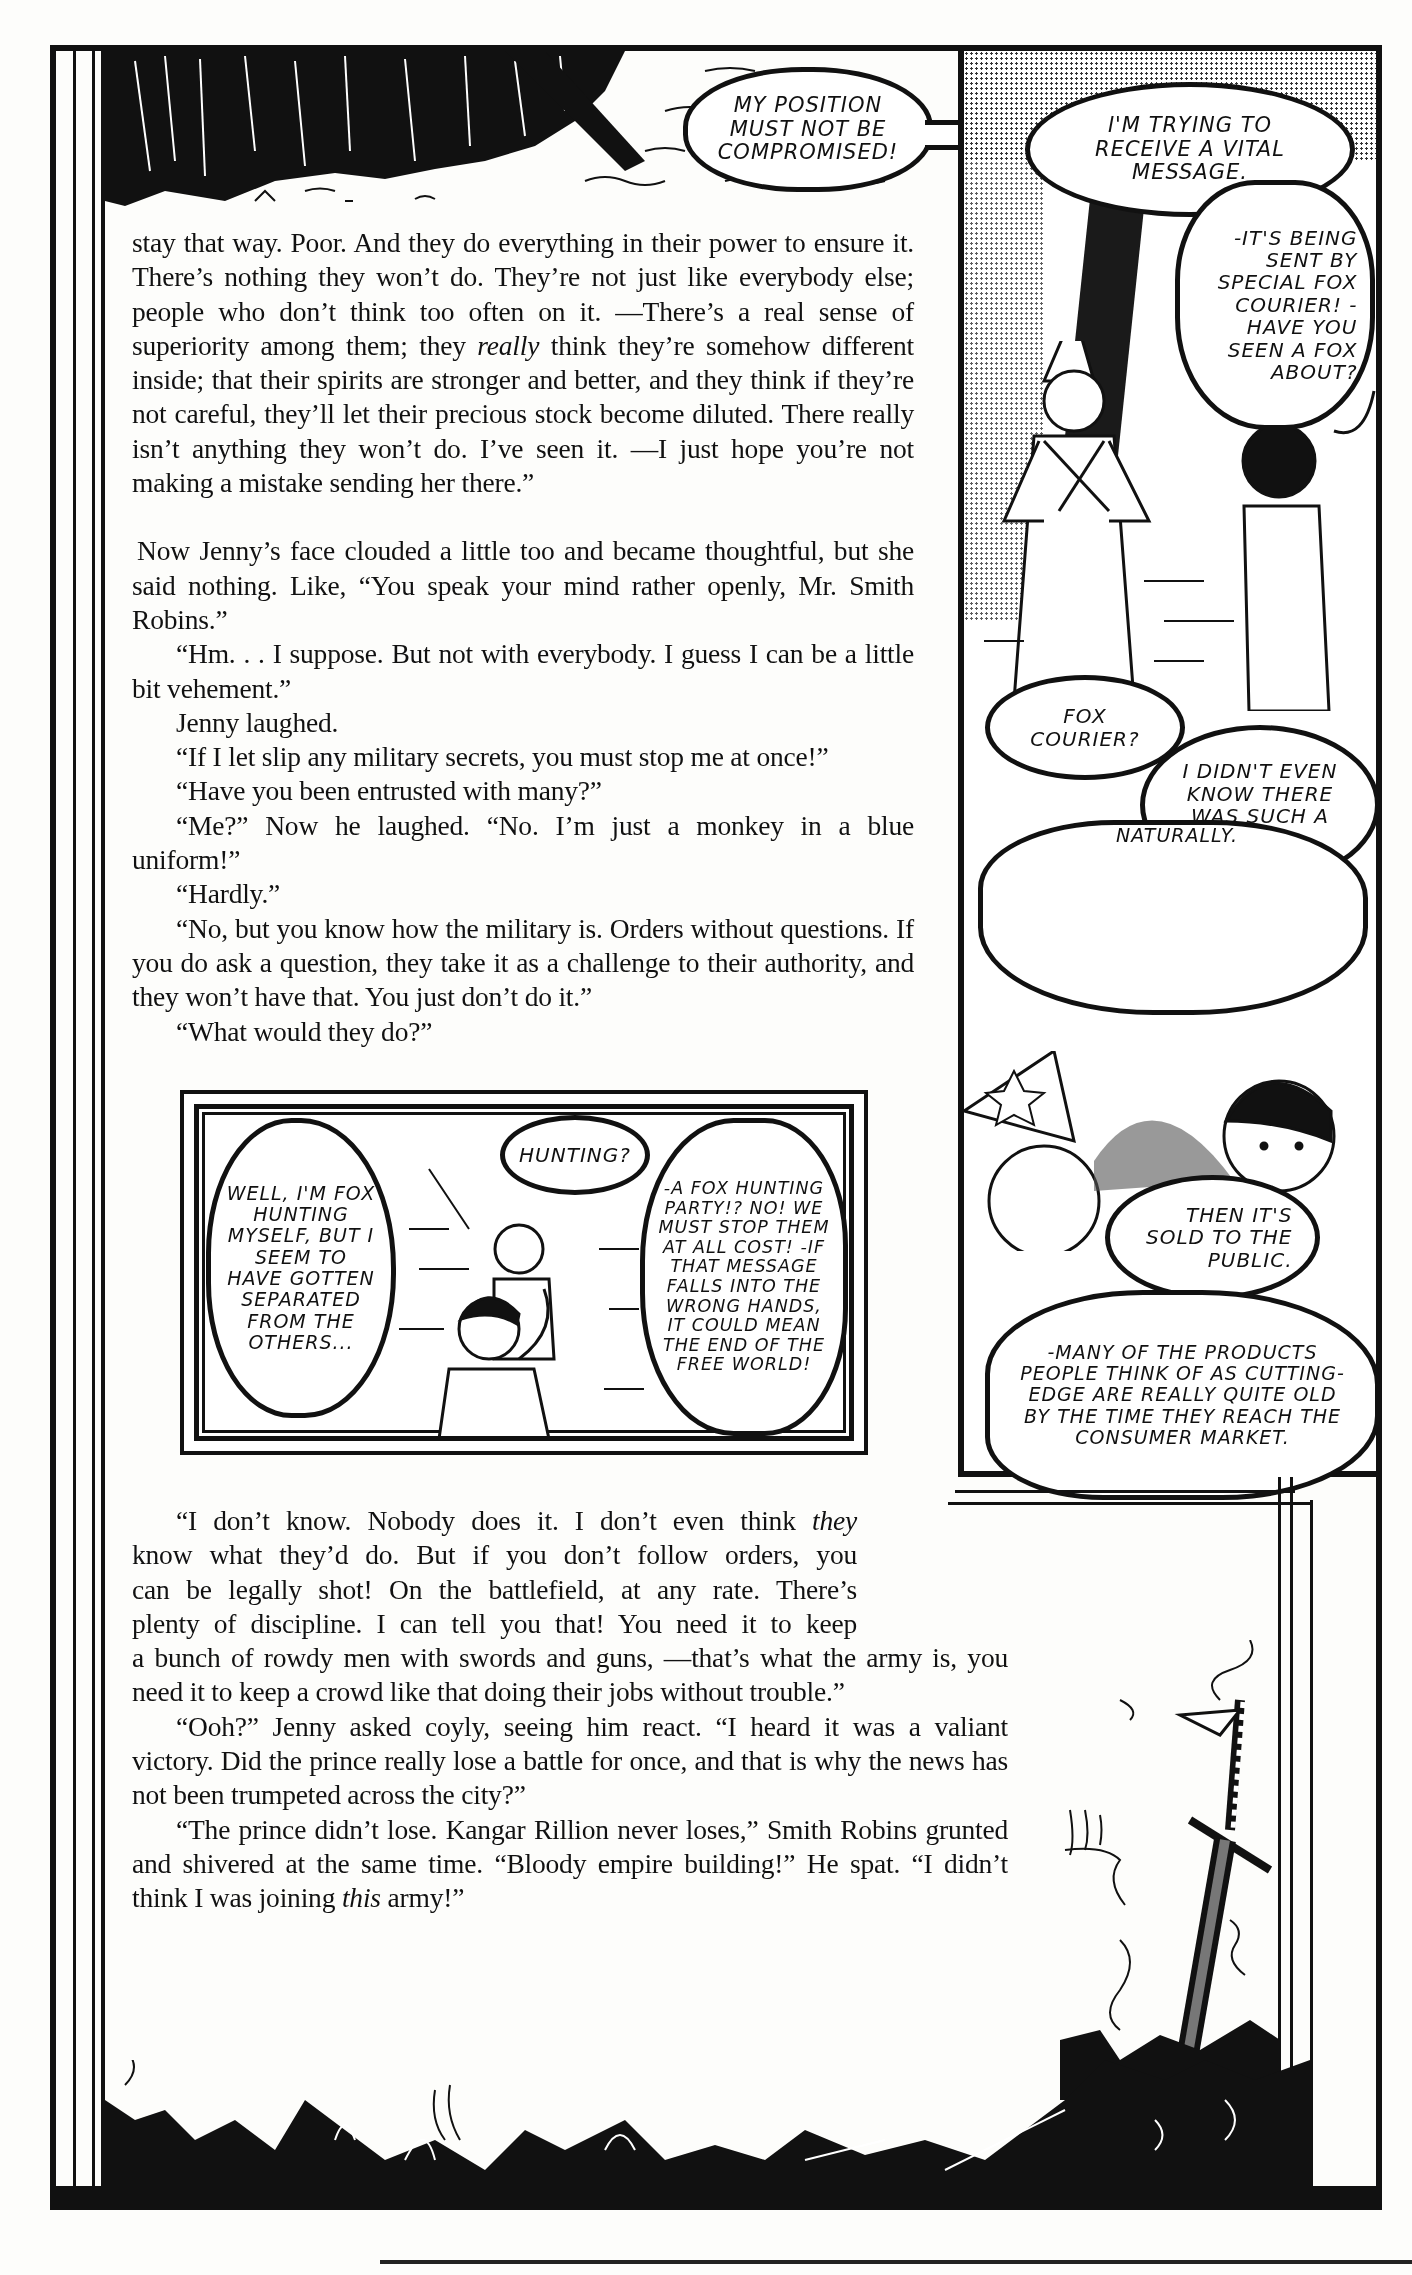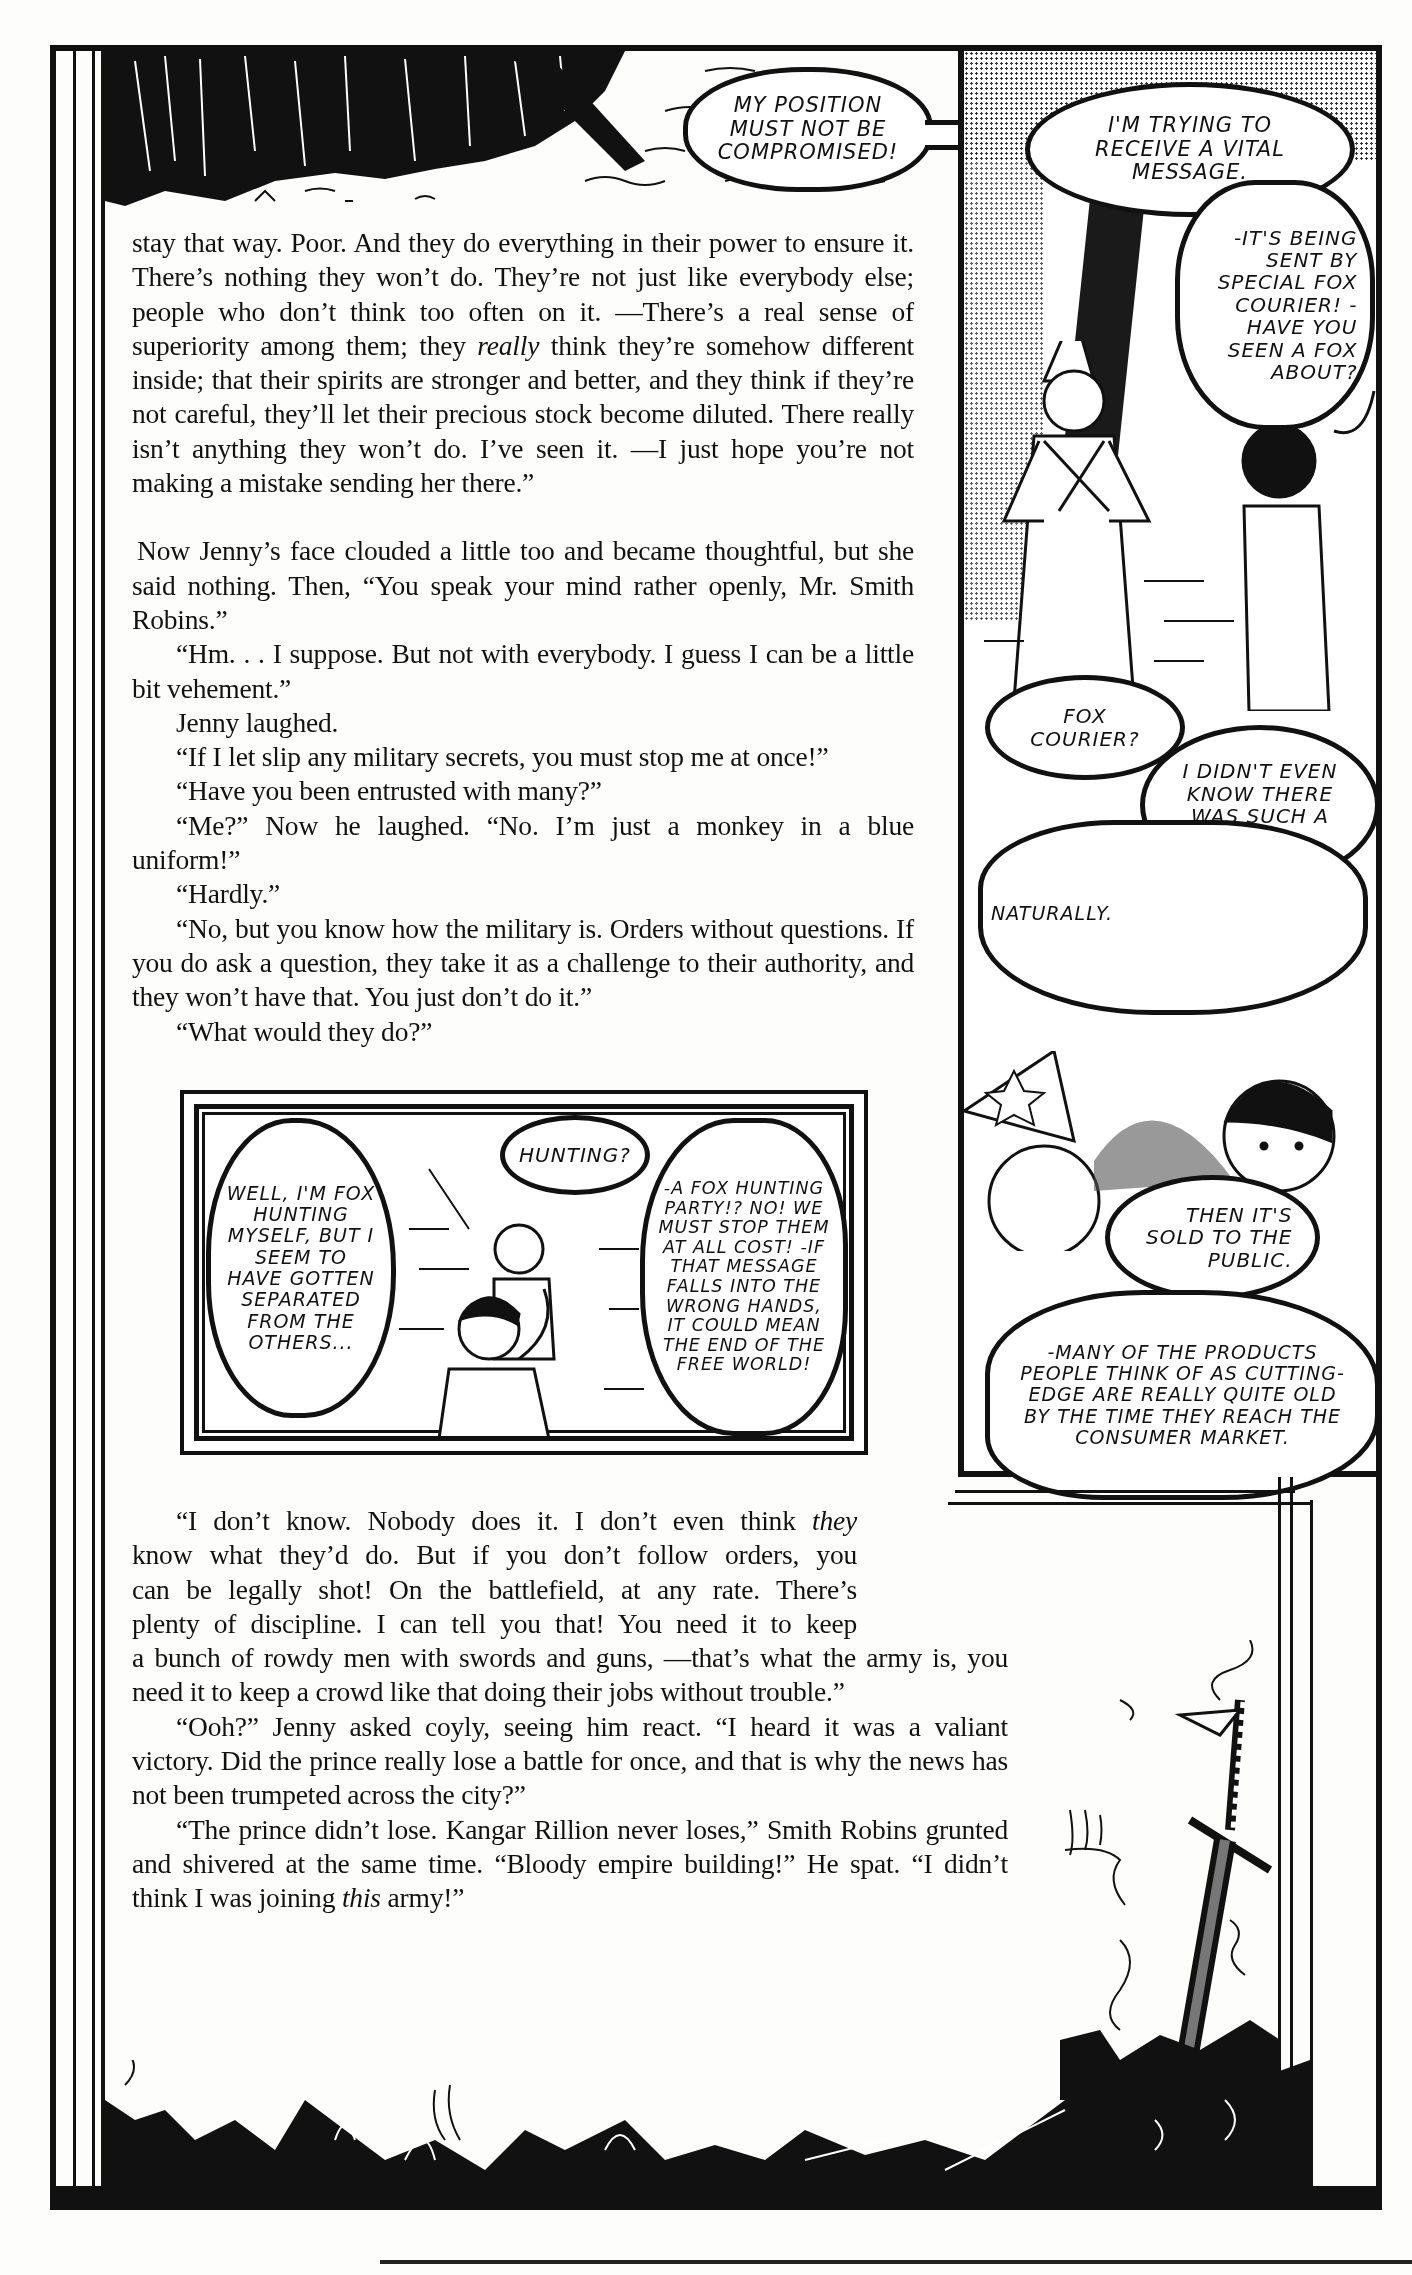--- a/index.html
+++ b/index.html
@@ -119,40 +119,40 @@
 </div>
 <div class="bubble letter" style="left:1175px;top:180px;width:200px;height:250px;border-radius:40% 40% 45% 45%;font-size:20px;text-align:right;">
   <span style="width:165px;">-IT'S BEING SENT BY SPECIAL FOX COURIER! -HAVE YOU SEEN A FOX ABOUT?</span>
 </div>
 <div class="bubble letter" style="left:985px;top:675px;width:200px;height:105px;font-size:20px;">
   <span style="width:150px;">FOX COURIER?</span>
 </div>
 <div class="bubble letter" style="left:1140px;top:725px;width:240px;height:160px;font-size:20px;">
   <span style="width:180px;">I DIDN'T EVEN KNOW THERE WAS SUCH A THING.</span>
 </div>
-<div class="bubble letter" style="left:978px;top:820px;width:390px;height:195px;border-radius:35% 40% 45% 45%;font-size:19px;flex-direction:column;">
+<div class="bubble letter" style="left:978px;top:820px;width:390px;height:195px;border-radius:35% 40% 45% 45%;font-size:19px;flex-direction:row;">
   <span style="align-self:flex-start;margin-left:8px;margin-bottom:8px;">NATURALLY.</span>
 </div>
 <div class="bubble letter" style="left:1105px;top:1175px;width:215px;height:125px;font-size:20px;">
   <span style="width:160px;text-align:right;">THEN IT'S SOLD TO THE PUBLIC.</span>
 </div>
 <div class="bubble letter" style="left:985px;top:1290px;width:395px;height:210px;border-radius:40% 45% 40% 30%;font-size:19px;">
   <span style="width:330px;">-MANY OF THE PRODUCTS PEOPLE THINK OF AS CUTTING-EDGE ARE REALLY QUITE OLD BY THE TIME THEY REACH THE CONSUMER MARKET.</span>
 </div>
 
 <div class="vline" style="left:1278px;top:1477px;width:3px;height:713px;"></div>
 <div class="vline" style="left:1290px;top:1477px;width:3px;height:713px;"></div>
 <div class="vline" style="left:1310px;top:1500px;width:3px;height:690px;"></div>
 <div class="hline" style="left:948px;top:1502px;width:365px;height:3px;"></div>
 <div class="hline" style="left:955px;top:1490px;width:340px;height:3px;"></div>
 
 <div class="abs prose col1">
   <p class="last"><span>stay that way.  Poor.  And they do everything in their power to ensure it.  There’s nothing they won’t do.  They’re not just like everybody else; people who don’t think too often on it.  —There’s a real sense of superiority among them; they </span><i>really</i><span> think they’re somehow different inside; that their spirits are stronger and better, and they think if they’re not careful, they’ll let their precious stock become diluted. There really isn’t anything they won’t do.  I’ve seen it.  —I just hope you’re not making a mistake sending her there.”</span></p>
   <p style="height:34px;"></p>
-  <p class="ind-small last">Now Jenny’s face clouded a little too and became thoughtful, but she said nothing.  Then, “You speak your mind rather openly, Mr. Smith Robins.”</p>
+  <p class="ind-small last">Now Jenny’s face clouded a little too and became thoughtful, but she said nothing.  Like, “You speak your mind rather openly, Mr. Smith Robins.”</p>
   <p class="ind last">“Hm. . .  I suppose.  But not with everybody.  I guess I can be a little bit vehement.”</p>
   <p class="ind last">Jenny laughed.</p>
   <p class="ind last">“If I let slip any military secrets, you must stop me at once!”</p>
   <p class="ind last">“Have you been entrusted with many?”</p>
   <p class="ind last">“Me?” Now he laughed.  “No.  I’m just a monkey in a blue uniform!”</p>
   <p class="ind last">“Hardly.”</p>
   <p class="ind last">“No, but you know how the military is.  Orders without questions.  If you do ask a question, they take it as a challenge to their authority, and they won’t have that.  You just don’t do it.”</p>
   <p class="ind last">“What would they do?”</p>
 </div>
 

